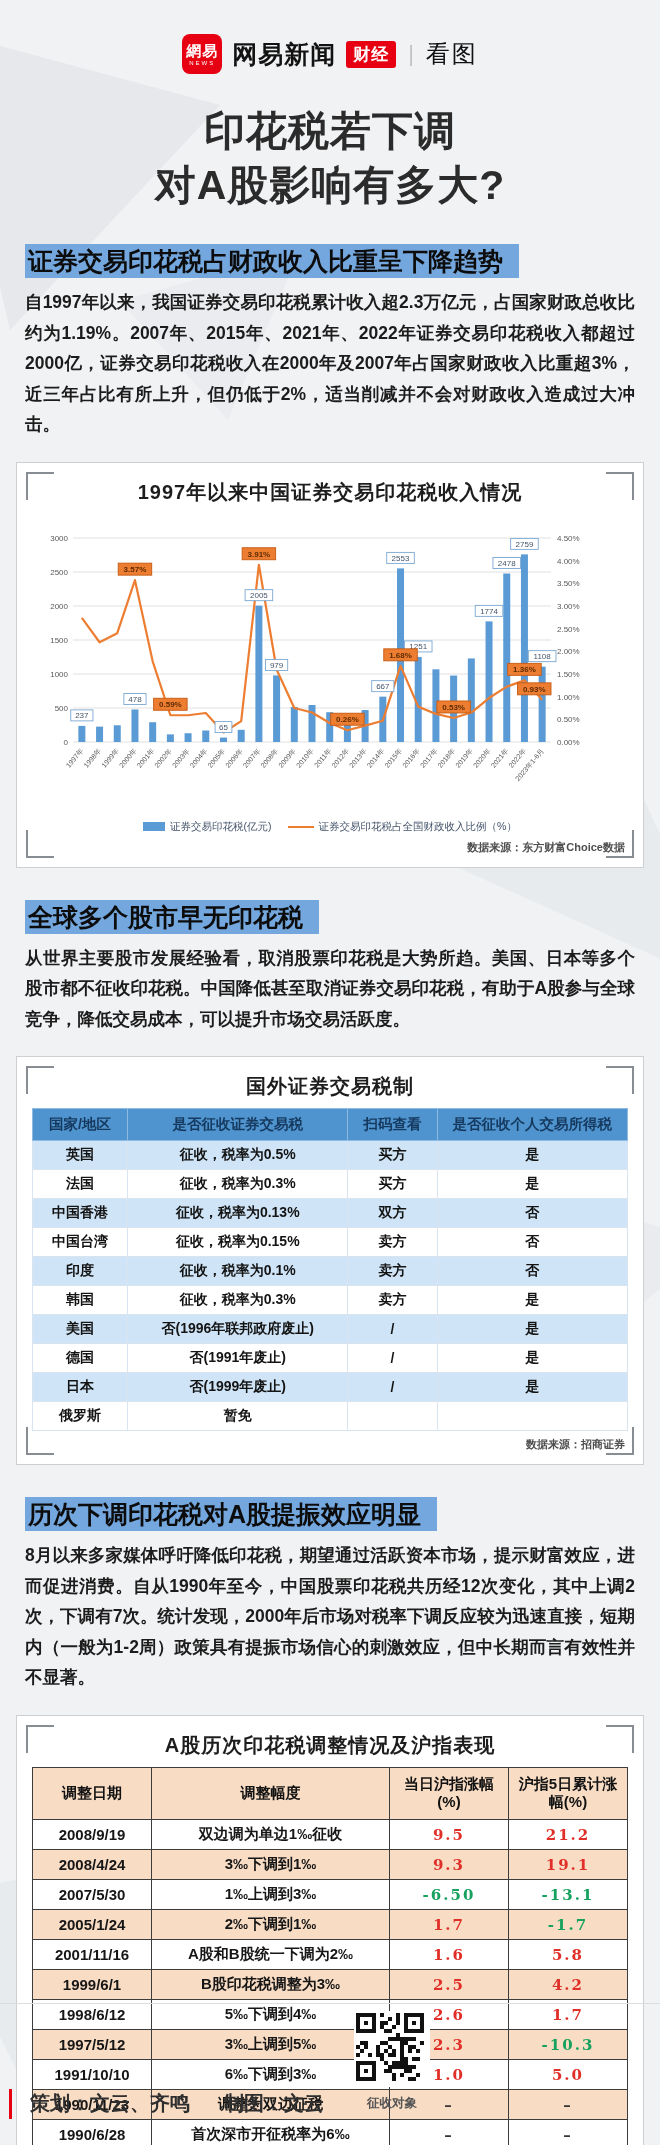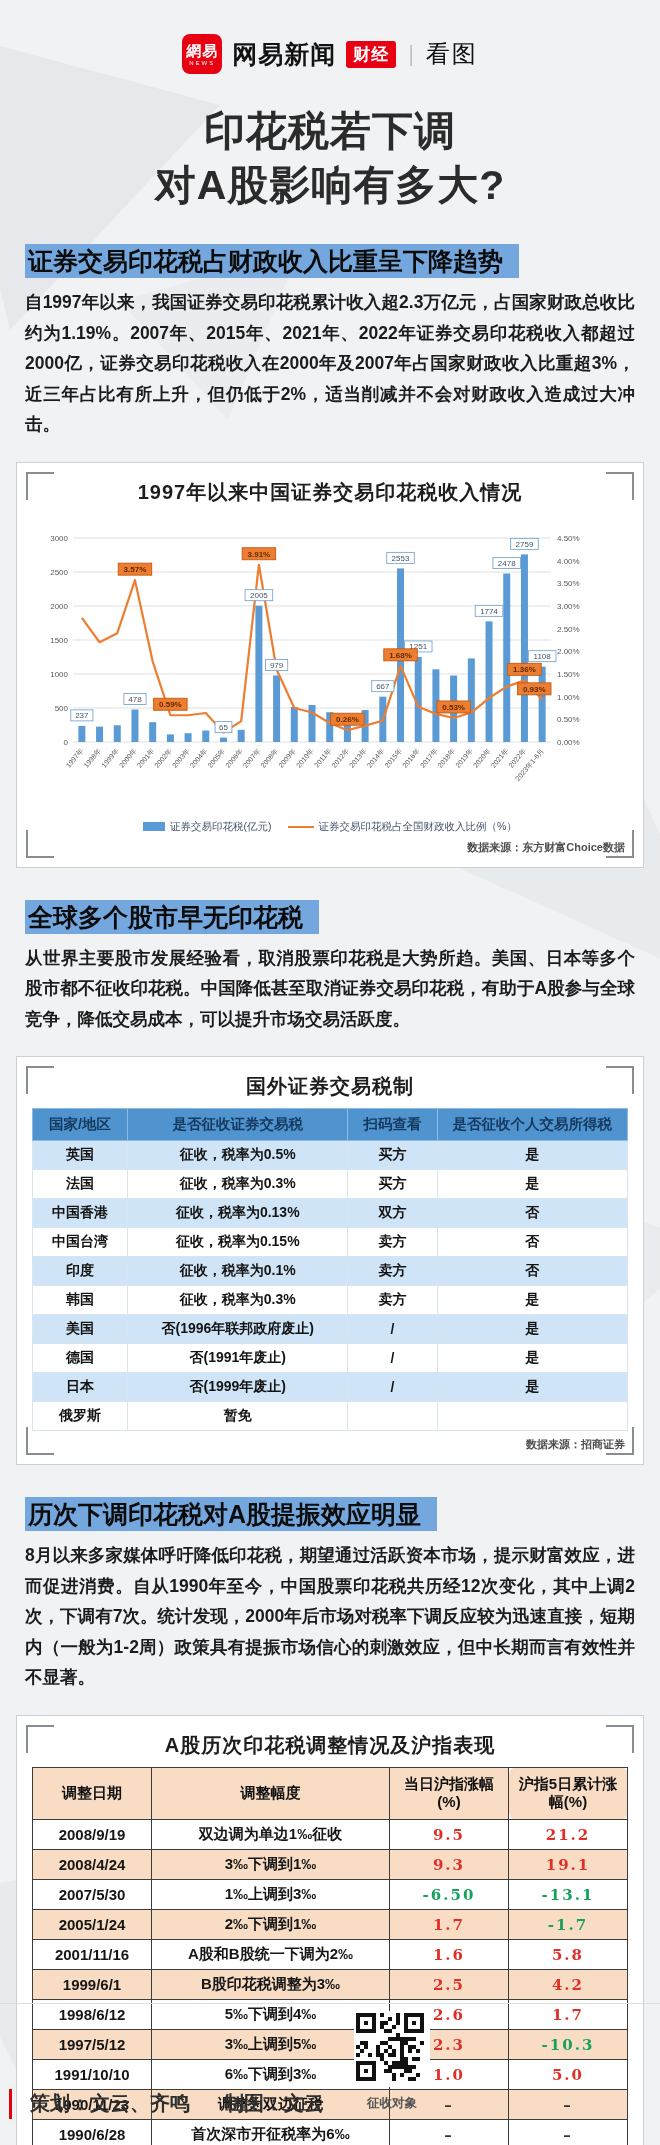--- a/index.html
+++ b/index.html
@@ -335,21 +335,21 @@
     <div class="corner tl"></div>
     <div class="corner tr"></div>
 
     <div class="card-title">A股历次印花税调整情况及沪指表现</div>
     <table class="t-astock" id="t-astock">
         <thead>
           <tr>
             <th style="width: 20%;">调整日期</th>
             <th style="width: 40%;">调整幅度</th>
             <th style="width: 20%;">当日沪指涨幅(%)</th>
-            <th style="width: 20%; border-radius: 8px;">沪指5日累计涨幅(%)</th>
+            <th style="width: 20%;">沪指5日累计涨幅(%)</th>
           </tr>
         </thead>
         <tbody>
           <tr>
             <td>2008/9/19</td>
             <td>双边调为单边1‰征收</td>
             <td class="val red">9.5</td>
             <td class="val red">21.2</td>
           </tr>
           <tr>

